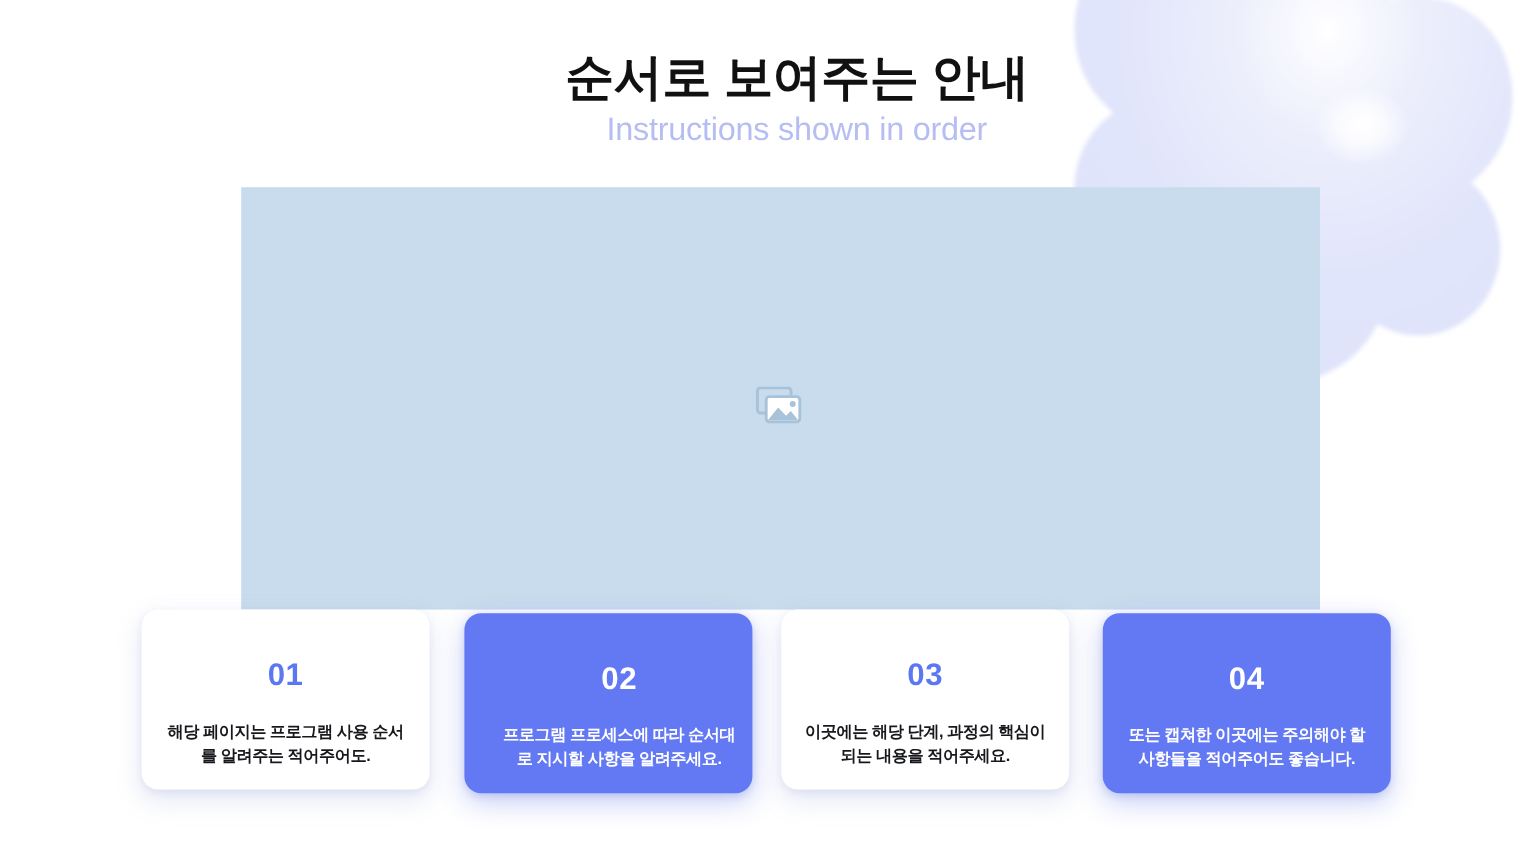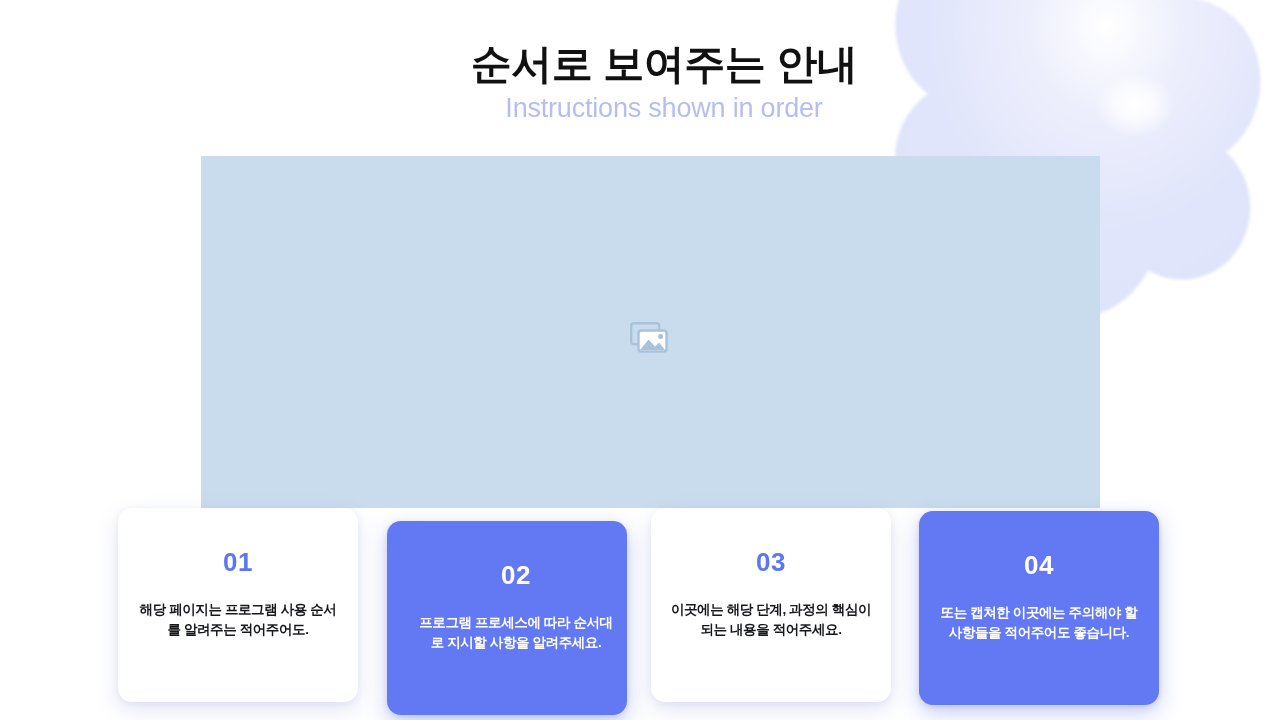--- a/index.html
+++ b/index.html
@@ -89,31 +89,31 @@
     top: 508px;
     width: 1044px;
     height: 152px;
     z-index: 5;
   }
 
   .card {
     position: absolute;
     top: 0;
     width: 240px;
-    height: 194px;
+    height: 150px;
     border-radius: 14px;
     padding: 16px 14px 12px;
     display: flex;
     flex-direction: column;
     align-items: center;
     text-align: center;
   }
 
   .card.c1 { left: 0px;   top: 0px; }
-  .card.c2 { left: 269px; top: 13px; padding-left: 32px; }
+  .card.c2 { left: 269px; top: 3px; padding-left: 32px; }
   .card.c3 { left: 533px; top: 0px; align-items: center; }
   .card.c4 { left: 801px; top: 3px; }
 
   .card.light {
     background: #ffffff;
     box-shadow: 0 8px 22px rgba(120, 135, 205, 0.20),
                 0 2px 6px rgba(120, 135, 205, 0.12);
   }
   .card.accent {
     background: #6279f3;

